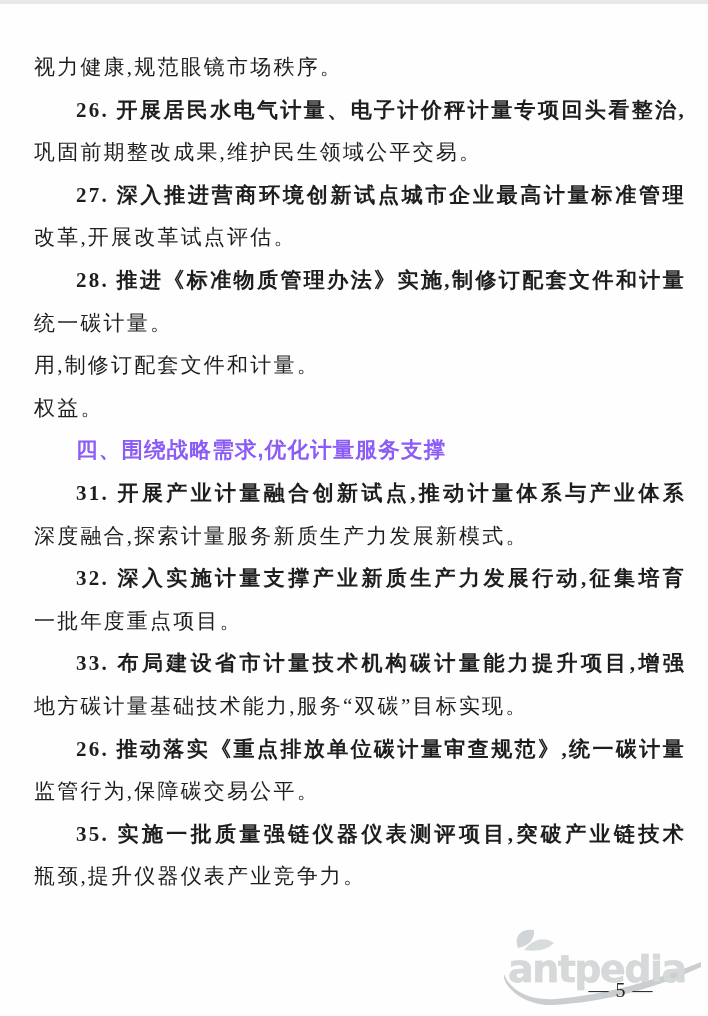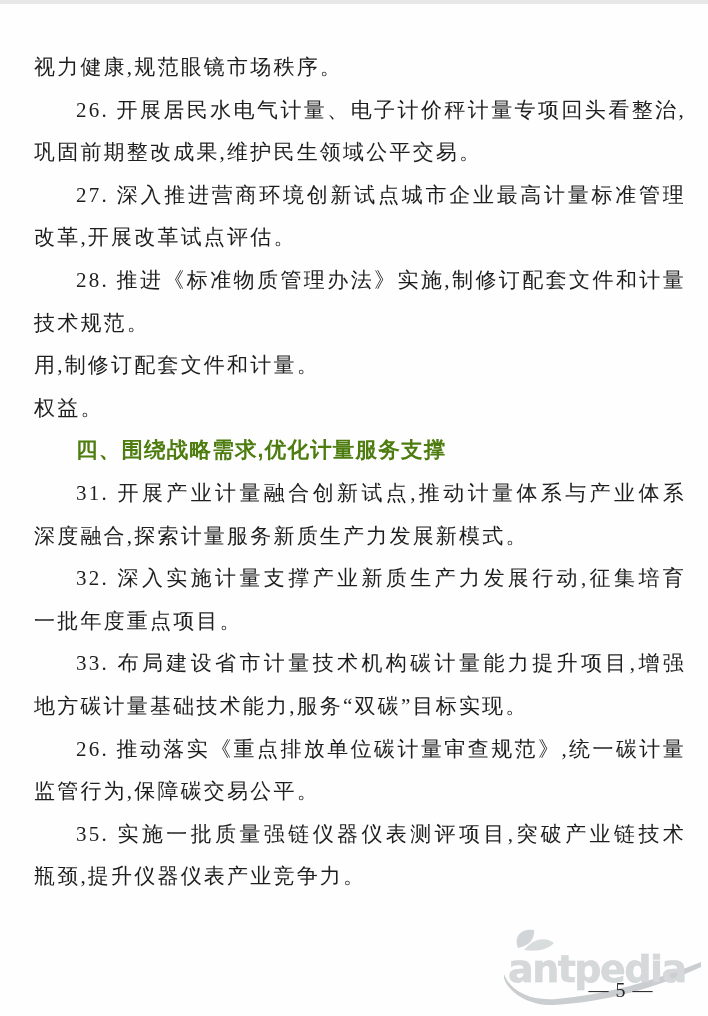--- a/index.html
+++ b/index.html
@@ -28,27 +28,27 @@
     white-space: normal;
     overflow: hidden;
   }
   
   .row.full {
     text-align: justify;
     text-align-last: justify;
     text-justify: inter-character;
   }
   
-  .row.first { padding-left: 42px; }
+  .row.first { padding-left: 42px; font-weight: bold; }
   .row.heading {
     font-family: "Liberation Sans", "DejaVu Sans", sans-serif;
     font-weight: 700;
     padding-left: 42px;
     letter-spacing: 1.2px;
-    color: #4d7c0f;
+    color: #8b5cf6;
     font-size: 21.5px;
   }
   .watermark {
     position: absolute;
     left: 502px;
     top: 922px;
     width: 202px;
     height: 90px;
     pointer-events: none;
   }
@@ -76,21 +76,21 @@
 <body>
 
 <div class="page">
   <main class="content">
     <div class="row">视力健康,规范眼镜市场秩序。</div>
     <div class="row first full">26. 开展居民水电气计量、电子计价秤计量专项回头看整治,</div>
     <div class="row">巩固前期整改成果,维护民生领域公平交易。</div>
     <div class="row first full">27. 深入推进营商环境创新试点城市企业最高计量标准管理</div>
     <div class="row">改革,开展改革试点评估。</div>
     <div class="row first full">28. 推进《标准物质管理办法》实施,制修订配套文件和计量</div>
-    <div class="row">技术规范。</div>
+    <div class="row">统一碳计量。</div>
     <div class="row">用,制修订配套文件和计量。</div>
     <div class="row">权益。</div>
     <h2 class="row heading" style="margin:0">四、围绕战略需求,优化计量服务支撑</h2>
     <div class="row first full">31. 开展产业计量融合创新试点,推动计量体系与产业体系</div>
     <div class="row">深度融合,探索计量服务新质生产力发展新模式。</div>
     <div class="row first full">32. 深入实施计量支撑产业新质生产力发展行动,征集培育</div>
     <div class="row">一批年度重点项目。</div>
     <div class="row first full">33. 布局建设省市计量技术机构碳计量能力提升项目,增强</div>
     <div class="row">地方碳计量基础技术能力,服务“双碳”目标实现。</div>
     <div class="row first full">26. 推动落实《重点排放单位碳计量审查规范》,统一碳计量</div>

